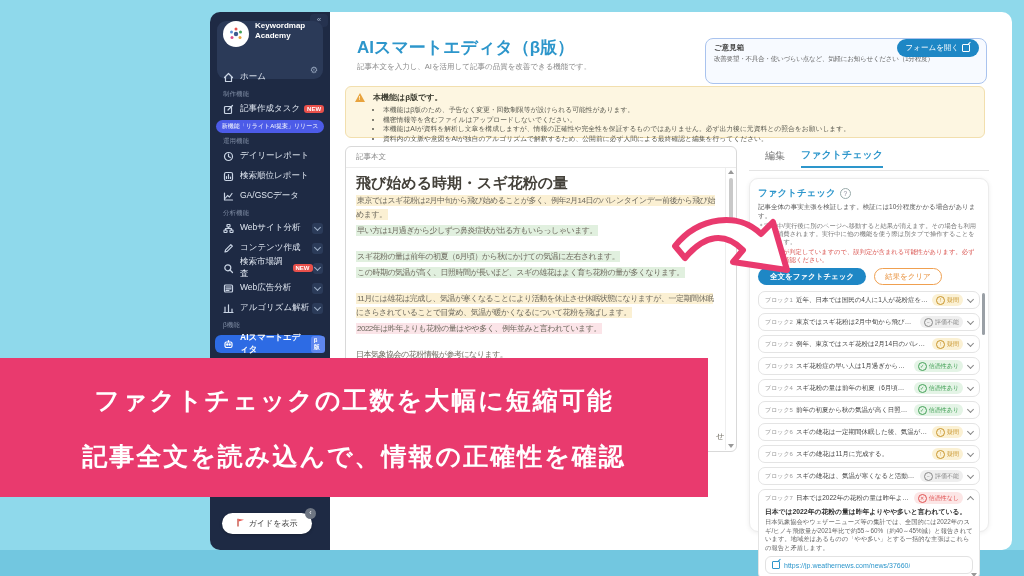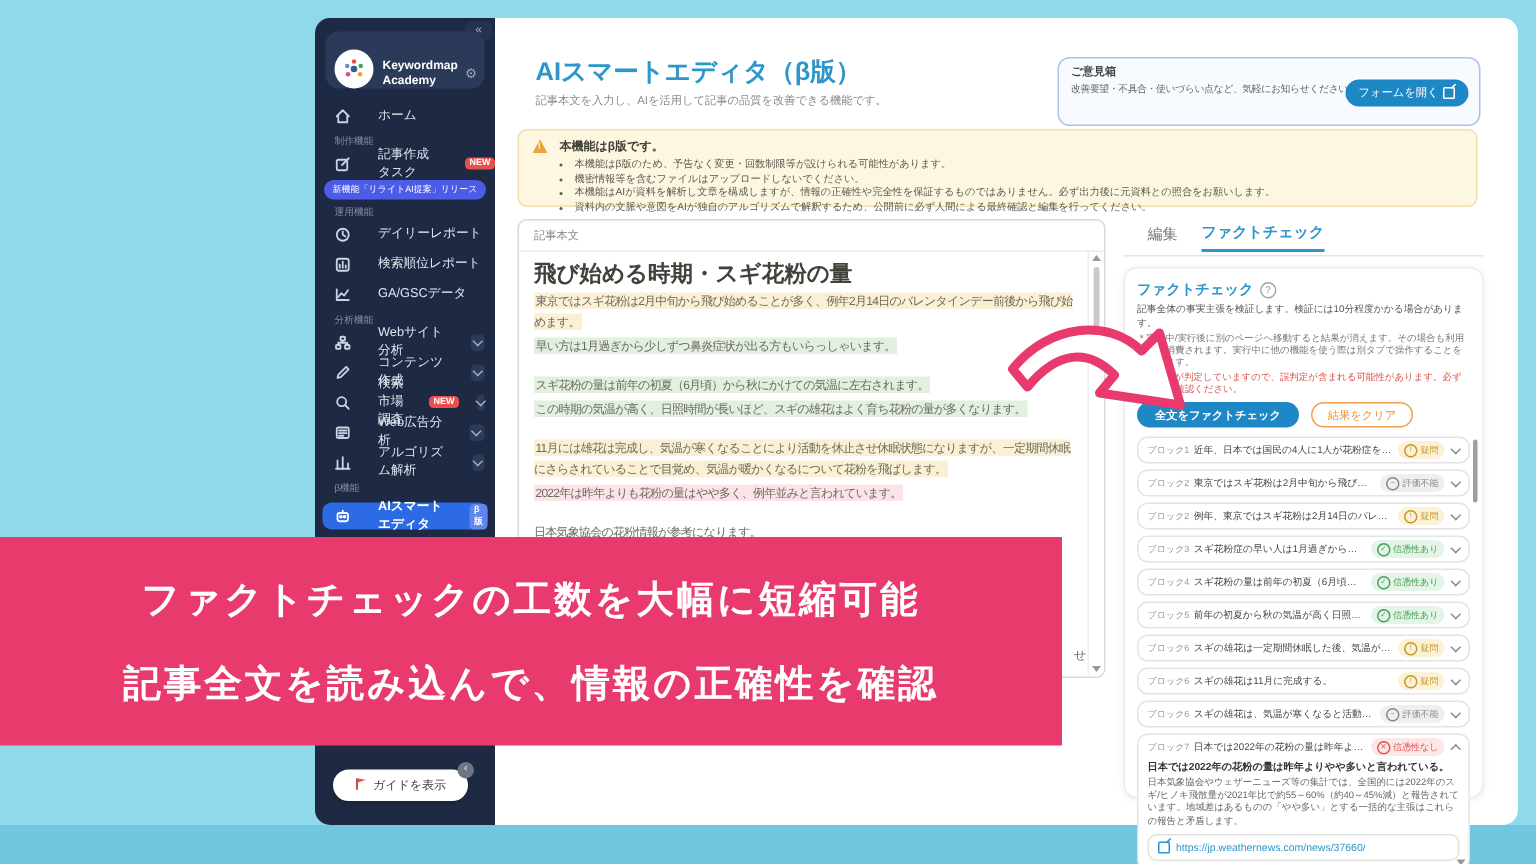--- a/index.html
+++ b/index.html
@@ -3,26 +3,26 @@
 <meta charset="utf-8">
 <style>
   html,body{margin:0;padding:0;}
   body{font-family:"Liberation Sans","DejaVu Sans",sans-serif;}
   #app{position:relative;width:1024px;height:576px;background:#8FD9EB;overflow:hidden;}
   .bottom-strip{position:absolute;left:0;bottom:0;width:1024px;height:26px;background:#72C7E0;}
 
   
   .sidebar{position:absolute;left:210px;top:12px;width:120px;height:538px;background:#1E2A44;border-radius:10px 0 0 10px;z-index:5;}
   .collapse-btn{position:absolute;top:2px;right:2px;width:18px;height:13px;background:#25324F;border-radius:4px;color:#9FB0C8;font-size:8px;line-height:12px;text-align:center;cursor:pointer;}
-  .logo-card{position:absolute;top:9px;left:7px;width:106px;height:38px;background:#2B3A58;border-radius:9px;display:flex;align-items:flex-end;padding:0 6px;box-sizing:border-box;}
+  .logo-card{position:absolute;top:9px;left:7px;width:106px;height:58px;background:#2B3A58;border-radius:9px;display:flex;align-items:flex-start;padding:0 6px;box-sizing:border-box;}
   .logo-circle{width:26px;height:26px;border-radius:50%;background:#fff;flex:0 0 auto;display:flex;align-items:center;justify-content:center;}
   .brand{margin-left:6px;color:#fff;font-size:8px;font-weight:bold;line-height:10px;}
   .gear{position:absolute;right:5px;bottom:4px;color:#93A2BA;font-size:9px;}
   .menu{position:absolute;top:56px;left:0;width:120px;}
-  .m-item{height:18px;margin-bottom:2px;display:flex;align-items:center;padding-left:13px;color:#DFE6F0;font-size:8.5px;cursor:pointer;gap:12px;}
+  .m-item{height:18px;margin-bottom:2px;display:flex;align-items:center;padding-left:13px;color:#DFE6F0;font-size:8.5px;cursor:pointer;}
   .m-item .mi{width:11px;height:11px;margin-right:6px;flex:0 0 auto;}
   .m-label{margin:4px 0 0 13px;height:10px;color:#7E8BA3;font-size:6.5px;}
   .badge-new{margin-left:4px;background:#E8504B;color:#fff;font-size:6px;padding:1px 3px;border-radius:3px;font-weight:bold;}
   .release-pill{margin:2px 6px 4px 6px;height:13px;background:#4C5BE8;border-radius:7px;color:#fff;font-size:6px;display:flex;align-items:center;justify-content:center;cursor:pointer;}
   .grp-chev{margin-left:auto;margin-right:7px;width:11px;height:11px;background:#2B3B59;border-radius:3px;display:flex;align-items:center;justify-content:center;}
   .chev{width:4px;height:4px;border-right:1.2px solid #9FB0C8;border-bottom:1.2px solid #9FB0C8;display:inline-block;}
   .chev.down{transform:rotate(45deg);margin-top:-2px;}
   .chev.up{transform:rotate(-135deg);margin-top:2px;}
   .m-item.active{background:#2D6BE4;border-radius:6px;margin:4px 5px 2px 5px;padding-left:8px;color:#fff;font-weight:bold;}
   .badge-beta{margin-left:4px;background:#5E86EF;color:#fff;font-size:6px;padding:1px 3px;border-radius:3px;}
@@ -31,21 +31,21 @@
   .guide-close{position:absolute;top:-5px;right:-4px;width:11px;height:11px;border-radius:50%;background:#6E7683;color:#fff;font-size:7px;line-height:10px;text-align:center;}
 
   
   .main{position:absolute;left:330px;top:12px;width:682px;height:538px;background:#FFFFFF;border-radius:0 10px 10px 0;z-index:4;}
   .page-title{position:absolute;left:27px;top:24px;font-size:17px;font-weight:bold;color:#2D96CB;}
   .page-sub{position:absolute;left:27px;top:50px;font-size:7.5px;color:#8A8A8A;}
 
   .feedback-box{position:absolute;left:375px;top:26px;width:282px;height:46px;border:1px solid #A9C3EE;background:#F7FAFF;border-radius:8px;box-sizing:border-box;padding:4px 8px;}
   .fb-title{font-size:7.5px;font-weight:bold;color:#444;}
   .fb-desc{font-size:6.6px;color:#666;margin-top:2px;letter-spacing:-0.3px;}
-  .fb-btn{position:absolute;right:7px;top:14px;height:18px;background:#1E87C5;color:#fff;border-radius:10px;font-size:7.5px;display:flex;align-items:center;padding:0 9px;cursor:pointer;}
+  .fb-btn{position:absolute;right:7px;top:0;height:18px;background:#1E87C5;color:#fff;border-radius:10px;font-size:7.5px;display:flex;align-items:center;padding:0 9px;cursor:pointer;}
   .ext-ic{display:inline-block;width:6px;height:6px;border:1px solid currentColor;border-radius:1px;position:relative;margin-left:3px;}
   .ext-ic:after{content:"";position:absolute;right:-2px;top:-2px;width:4px;height:1px;background:currentColor;transform:rotate(-45deg);}
 
   .notice{position:absolute;left:15px;top:74px;width:640px;height:52px;background:#FDF6E1;border:1px solid #F2DFAE;border-radius:6px;box-sizing:border-box;padding:5px 10px 5px 27px;}
   .warn-ic{position:absolute;left:9px;top:6px;width:0;height:0;border-left:5px solid transparent;border-right:5px solid transparent;border-bottom:9px solid #E8A33D;}
   .warn-ic:after{content:"!";position:absolute;left:-1.5px;top:2px;color:#FDF6E1;font-size:6px;font-weight:bold;}
   .notice-title{font-size:8px;font-weight:bold;color:#3F3F33;margin-bottom:2px;}
   .notice li{font-size:6.8px;color:#5A5A50;line-height:9.5px;margin:0;}
   .notice ul{margin:0;padding-left:10px;}
 

